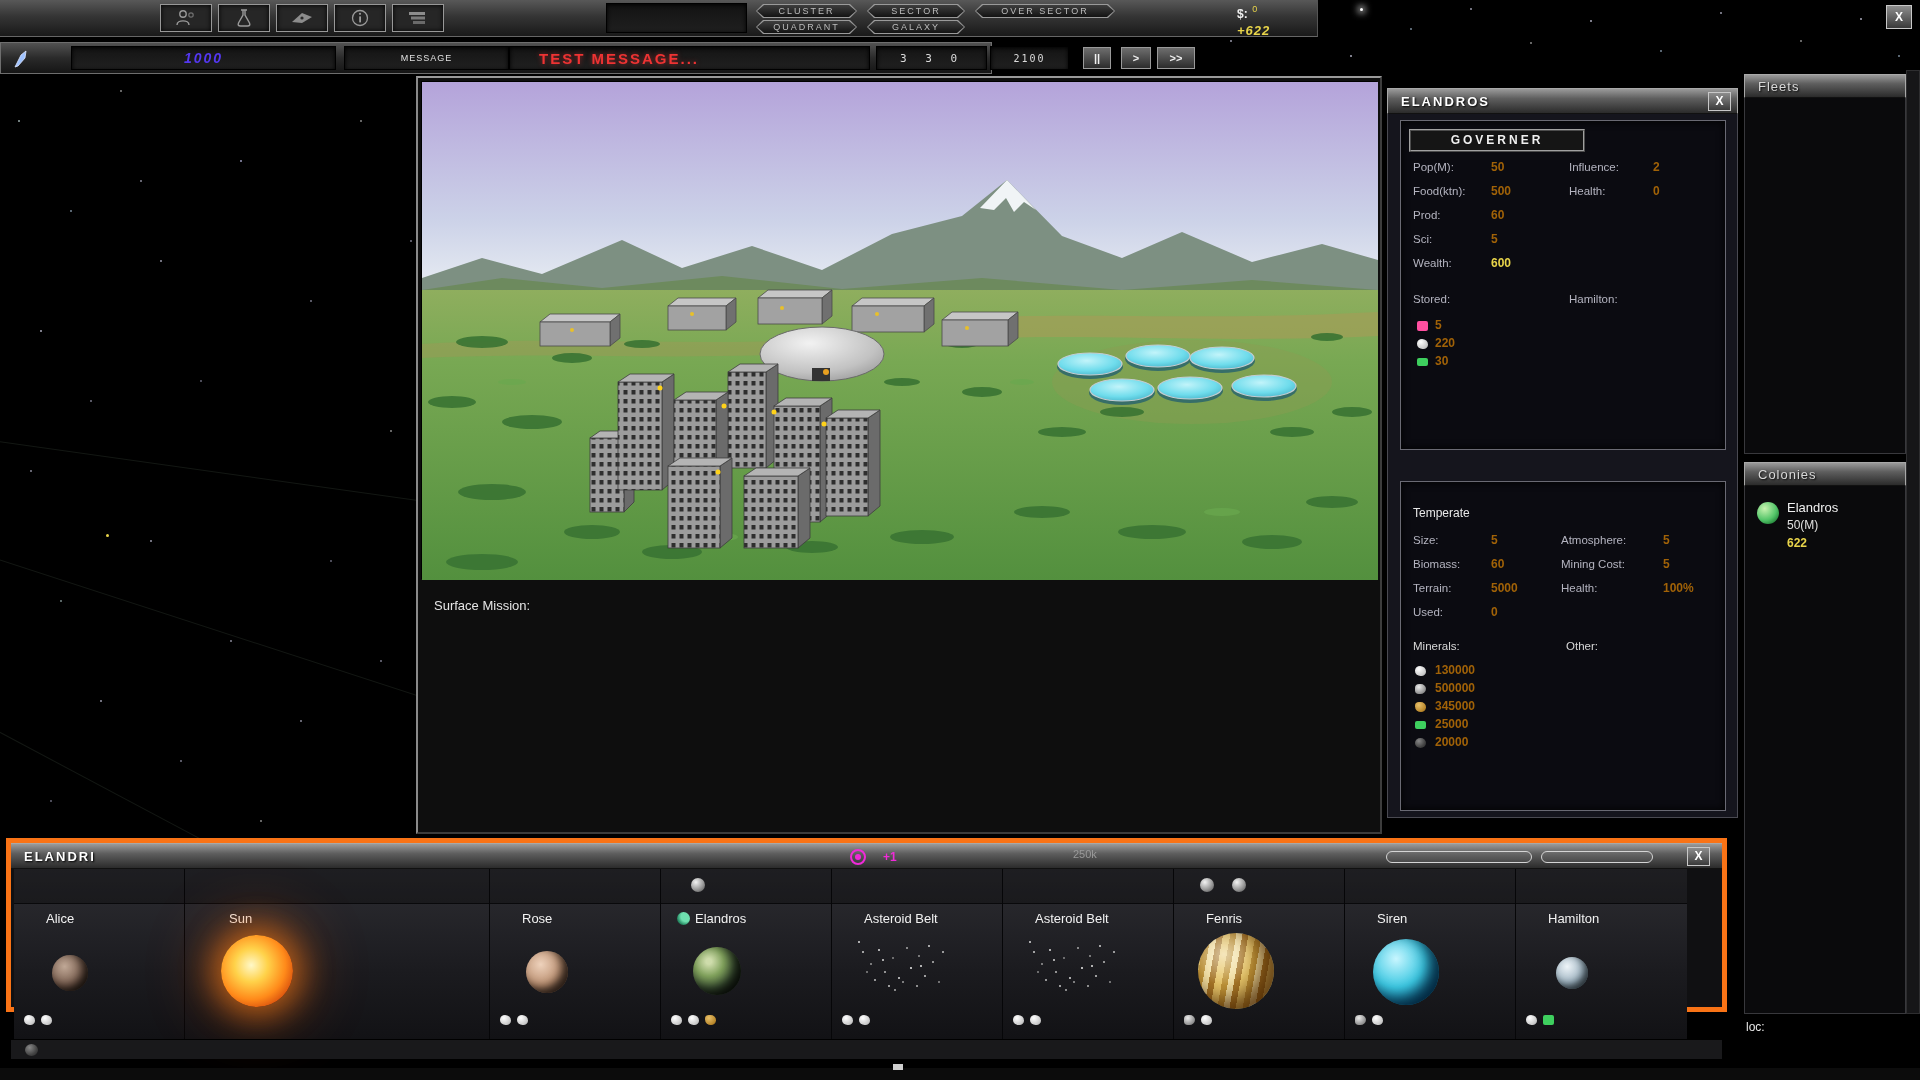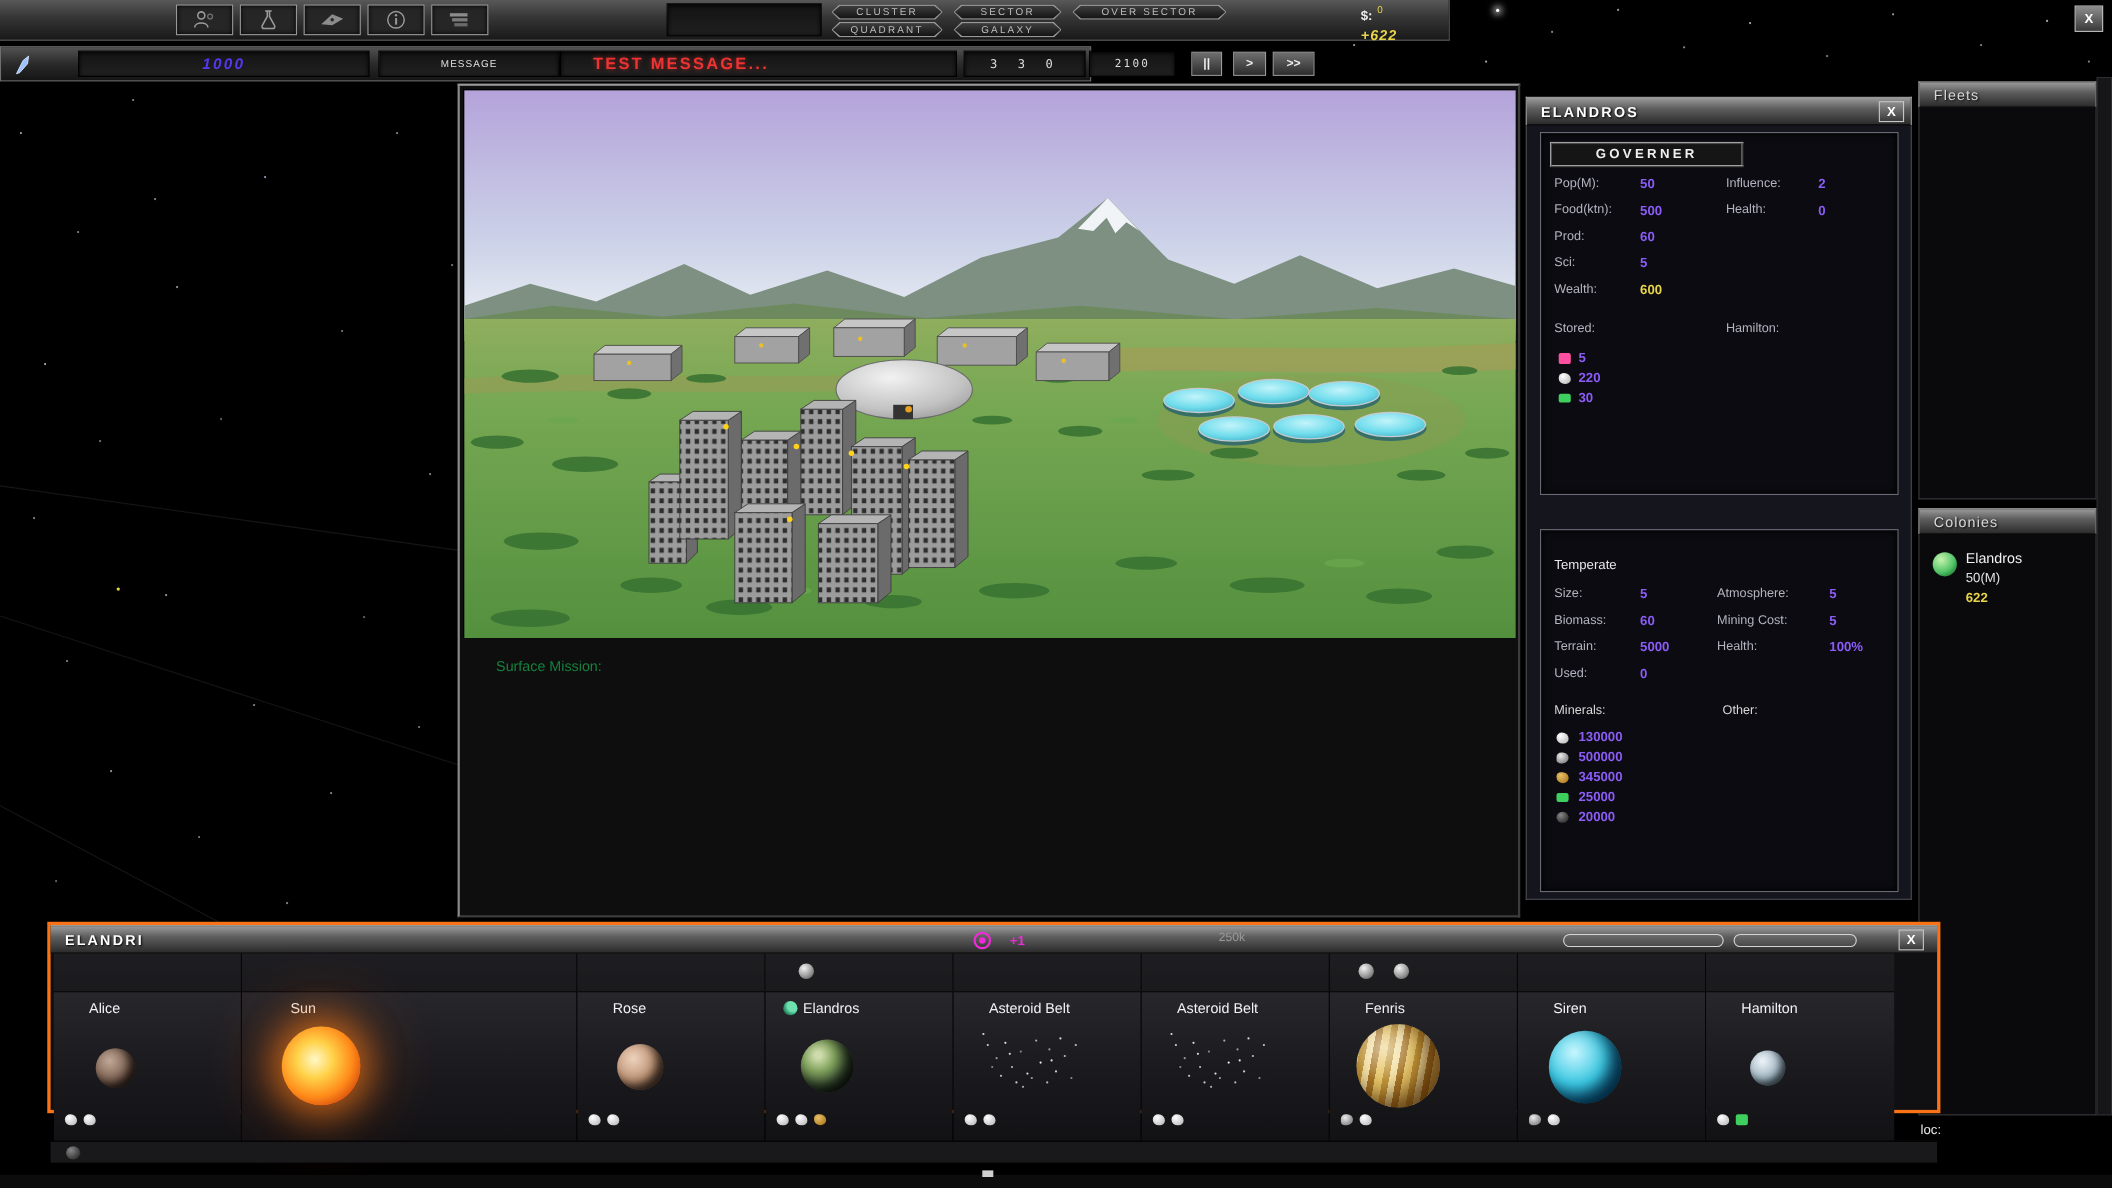--- a/index.html
+++ b/index.html
@@ -61,41 +61,41 @@
   .ttl-plain { font-weight:normal; letter-spacing:1px; color:#d8d8d8; }
 
   .window { position:absolute; background:#0e0e0e; border:2px solid;
     border-color:#9a9a9a #3c3c3c #3c3c3c #8a8a8a; }
 
   
   .epanel-body { position:absolute; background:#15151d; border:1px solid #4a4a52; border-top:none; }
   .sec { position:absolute; left:12px; width:326px; background:#0b0b11;
     border:1px solid #6a6a74; box-shadow:inset 0 0 8px #000; }
   .sec .lbl { position:absolute; font-size:11.5px; color:#b4b4c0; white-space:nowrap; }
-  .sec .val { position:absolute; font-size:12px; font-weight:bold; color:#8b5cf6; white-space:nowrap; }
+  .sec .val { position:absolute; font-size:12px; font-weight:bold; color:#a16207; white-space:nowrap; }
   .yellow { color:#e8d44a !important; }
   .govbtn { position:absolute; left:8px; top:8px; width:176px; height:23px; background:#151515;
     border:2px ridge #a0a0a0; color:#f0f0f0; font-weight:bold; font-size:12px; letter-spacing:3px;
     text-align:center; line-height:19px; cursor:pointer; }
   .item-ic { position:absolute; width:11px; height:10px; }
   .ic-pink  { background:#ff4fa0; border-radius:2px; }
   .ic-white { background:radial-gradient(circle at 35% 30%,#fff,#c8c8c8 70%,#9a9a9a); border-radius:50% 60% 45% 55%; }
   .ic-green { background:#3ecf5e; border-radius:2px; height:8px; }
   .ic-gray  { background:radial-gradient(circle at 35% 30%,#ececec,#9a9a9a 60%,#686868); border-radius:45% 55% 60% 40%; }
   .ic-gold  { background:radial-gradient(circle at 35% 30%,#e8c06a,#b8862a 70%,#7a5515); border-radius:40% 55% 50% 60%; }
   .ic-dark  { background:radial-gradient(circle at 35% 30%,#888,#444 60%,#222); border-radius:50%; }
 
   
   .rpanel-body { position:absolute; background:#0a0a0c; border:1px solid #38383c; border-top:none; }
   .sphere-green { position:absolute; width:22px; height:22px; border-radius:50%;
     background:radial-gradient(circle at 35% 30%,#c8f4b0,#52c468 55%,#1c7a32 85%,#0c4018); }
 
   
   .syspanel { position:absolute; left:6px; top:838px; width:1721px; height:174px;
-    background:#101012; border:3px solid #f97316;margin-left:37px; }
+    background:#101012; border:5px solid #f97316; }
   .syscells { position:absolute; left:3px; top:26px; display:flex; height:170px; }
   .cell { position:relative; height:170px; border-right:1px solid #060608;
     background:linear-gradient(180deg,#2d2d32,#1b1b1f 60%,#121215); cursor:pointer; }
   .cell::before { content:''; position:absolute; left:0; right:0; top:0; height:34px;
     background:rgba(0,0,0,.32); border-bottom:1px solid #09090b; }
   .bname { position:absolute; top:42px; left:32px; font-size:13px; color:#f2f2f2;
     display:flex; align-items:center; gap:5px; white-space:nowrap; }
   .planet { position:absolute; border-radius:50%; }
   .p-sun { background:radial-gradient(circle at 42% 42%,#fff8c8,#ffd24a 28%,#ff8a1a 58%,#d0420a 82%,#7a1e00);
     box-shadow:0 0 30px 9px rgba(255,130,25,.6), 0 0 60px 18px rgba(255,90,10,.25); }
@@ -382,21 +382,21 @@
           <ellipse cx="668" cy="282" rx="32" ry="11"></ellipse>
             <ellipse cx="736" cy="274" rx="32" ry="11"></ellipse>
             <ellipse cx="800" cy="276" rx="32" ry="11"></ellipse>
           <ellipse cx="700" cy="308" rx="32" ry="11"></ellipse>
             <ellipse cx="768" cy="306" rx="32" ry="11"></ellipse>
             <ellipse cx="842" cy="304" rx="32" ry="11"></ellipse>
         </g>
       </g>
     </svg>
   </div>
-  <div style="position:absolute;left:33px;top:520px;font-size:13px;color:#15803d">Surface Mission:</div>
+  <div style="position:absolute;left:16px;top:520px;font-size:13px;color:#e5e5e5">Surface Mission:</div>
 </div>
 
 <div>
   <div class="tbar" style="left:1387px;top:88px;width:351px">
     <span class="ttl">ELANDROS</span>
     <div class="xbtn" style="right:6px;top:3px">X</div>
   </div>
   <div class="epanel-body" style="left:1387px;top:114px;width:351px;height:704px">
 
     <div class="sec" style="top:6px;height:330px">

